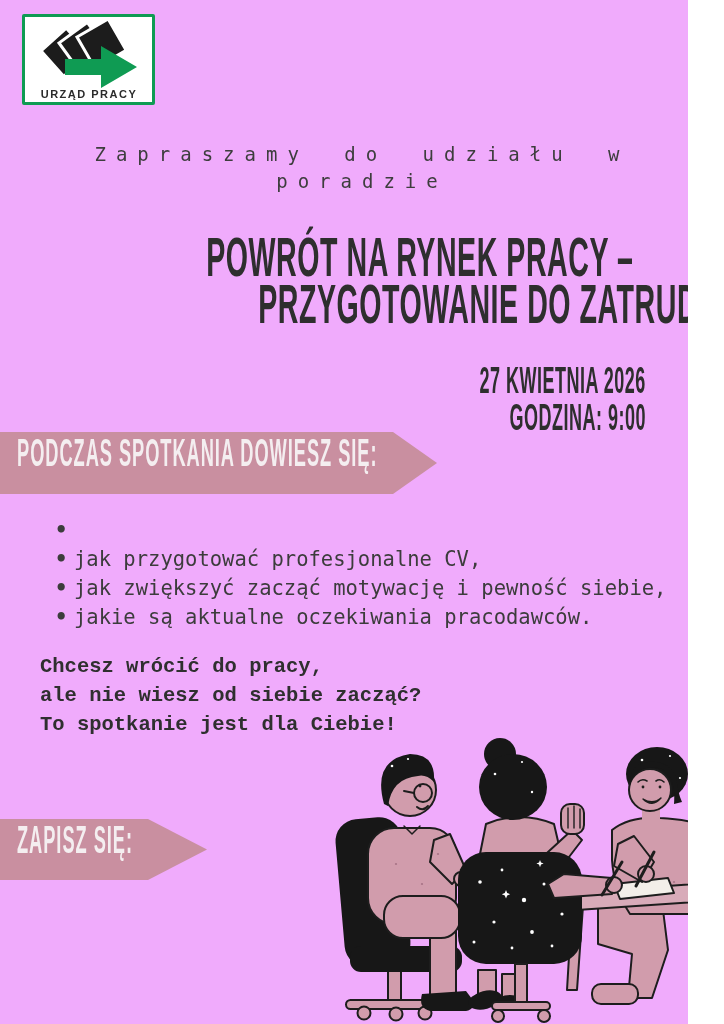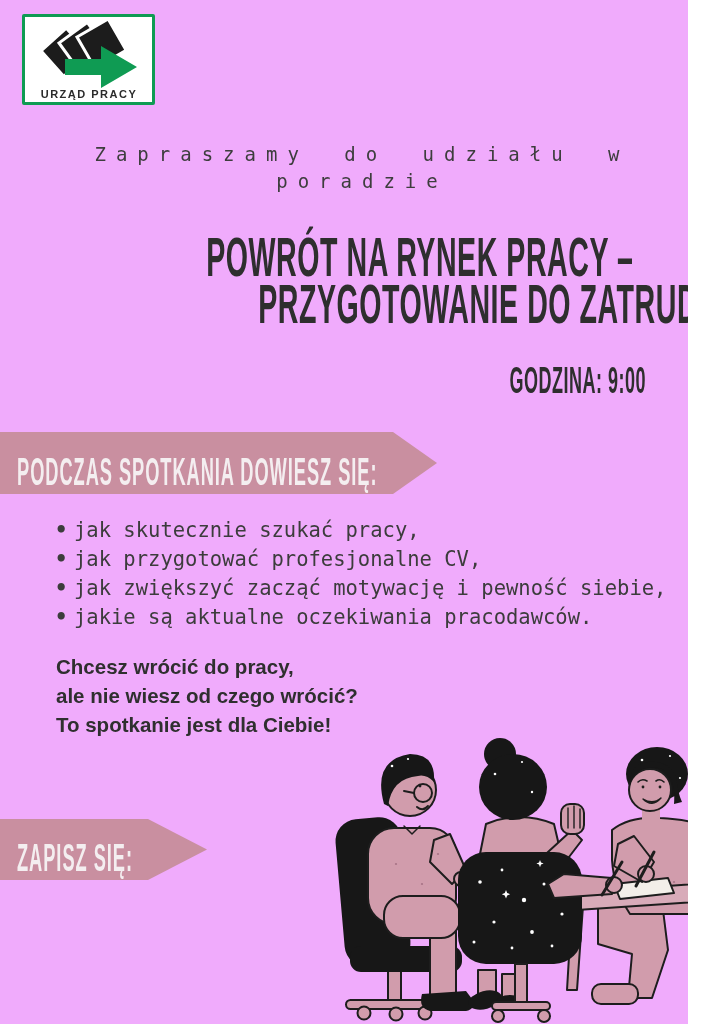--- a/index.html
+++ b/index.html
@@ -22,37 +22,37 @@
   }
   
   .condensed{font-weight:700; white-space:nowrap; display:inline-block;}
   .title-wrap{position:absolute; left:9px; top:234px; width:724px; text-align:center;}
   .title-line{line-height:47px; height:47px;}
   .title-line .condensed{font-size:55px; transform:scaleX(0.52); transform-origin:center; letter-spacing:1px;}
   .date-wrap{position:absolute; right:42px; top:362px; text-align:right;}
   .date-line{line-height:37px; height:37px;}
   .date-line .condensed{font-size:36px; transform:scaleX(0.50); transform-origin:right center; letter-spacing:1px;}
   
-  .banner{position:absolute; left:0; background:#c98fa0; display:flex; align-items:flex-end;}
+  .banner{position:absolute; left:0; background:#c98fa0; display:flex; align-items:flex-start;}
   .banner .condensed{color:#f4eef0; font-size:38px; transform:scaleX(0.48); transform-origin:left center; letter-spacing:2px; margin-left:17px;}
   #banner1{top:432px; width:437px; height:62px;
     clip-path:polygon(0 0, 393px 0, 100% 50%, 393px 100%, 0 100%);}
   #banner2{top:777px; width:207px; height:61px;
     clip-path:polygon(0 0, 148px 0, 100% 50%, 148px 100%, 0 100%);margin-top:42px;}
   
   .bullets{
     position:absolute; left:55px; top:516px; margin:0; padding:0; list-style:none;
     font-family:"DejaVu Sans Mono", monospace; font-size:20.5px; line-height:29px; color:#3c3c3c;
   }
   .bullets li{display:flex;}
   .bullets .dot{width:19px; flex:0 0 19px; font-weight:700;}
   
   .cta{
-    position:absolute; left:56px; top:652px;
-    font-family:Liberation Sans, sans-serif; font-weight:700;
+    position:absolute; left:40px; top:652px;
+    font-family:Liberation Mono, monospace; font-weight:700;
     font-size:20.5px; line-height:29px; color:#2f2f2f;
   }
   
   .contact{
     position:absolute; left:45px; top:862px;
     font-family:"DejaVu Sans Mono", monospace; font-weight:700;
     font-size:20px; line-height:21px; color:#303030;
   }
   .contact .phone{margin-top:17px;}
   
@@ -85,49 +85,49 @@
   <div class="intro">
     <div>Zapraszamy do udziału w poradzie</div>
   </div>
 
   <div class="title-wrap">
     <div class="title-line"><span class="condensed">POWRÓT NA RYNEK PRACY –</span></div>
     <div class="title-line"><span class="condensed">PRZYGOTOWANIE DO ZATRUDNIENIA</span></div>
   </div>
 
   <div class="date-wrap">
+    <div class="date-line"><span class="condensed">27 KWIETNIA 2026</span></div>
     <div class="date-line"><span class="condensed">GODZINA: 9:00</span></div>
   </div>
 
   <div class="banner" id="banner1">
     <span class="condensed">PODCZAS SPOTKANIA DOWIESZ SIĘ:</span>
   </div>
 
   <ul class="bullets">
     <li>
         <span class="dot">•</span>
-        <span>jak skutecznie szukać pracy,</span>
       </li>
     <li>
         <span class="dot">•</span>
         <span>jak przygotować profesjonalne CV,</span>
       </li>
     <li>
         <span class="dot">•</span>
         <span>jak zwiększyć zacząć motywację i pewność siebie,</span>
       </li>
     <li>
         <span class="dot">•</span>
         <span>jakie są aktualne oczekiwania pracodawców.</span>
       </li>
   </ul>
 
   <div class="cta">
     <div>Chcesz wrócić do pracy,</div>
-    <div>ale nie wiesz od czego wrócić?</div>
+    <div>ale nie wiesz od siebie zacząć?</div>
     <div>To spotkanie jest dla Ciebie!</div>
   </div>
 
   <div class="banner" id="banner2">
     <span class="condensed">ZAPISZ SIĘ:</span>
   </div>
 
 
   <div class="illu">
     <svg viewBox="0 0 394 292">

